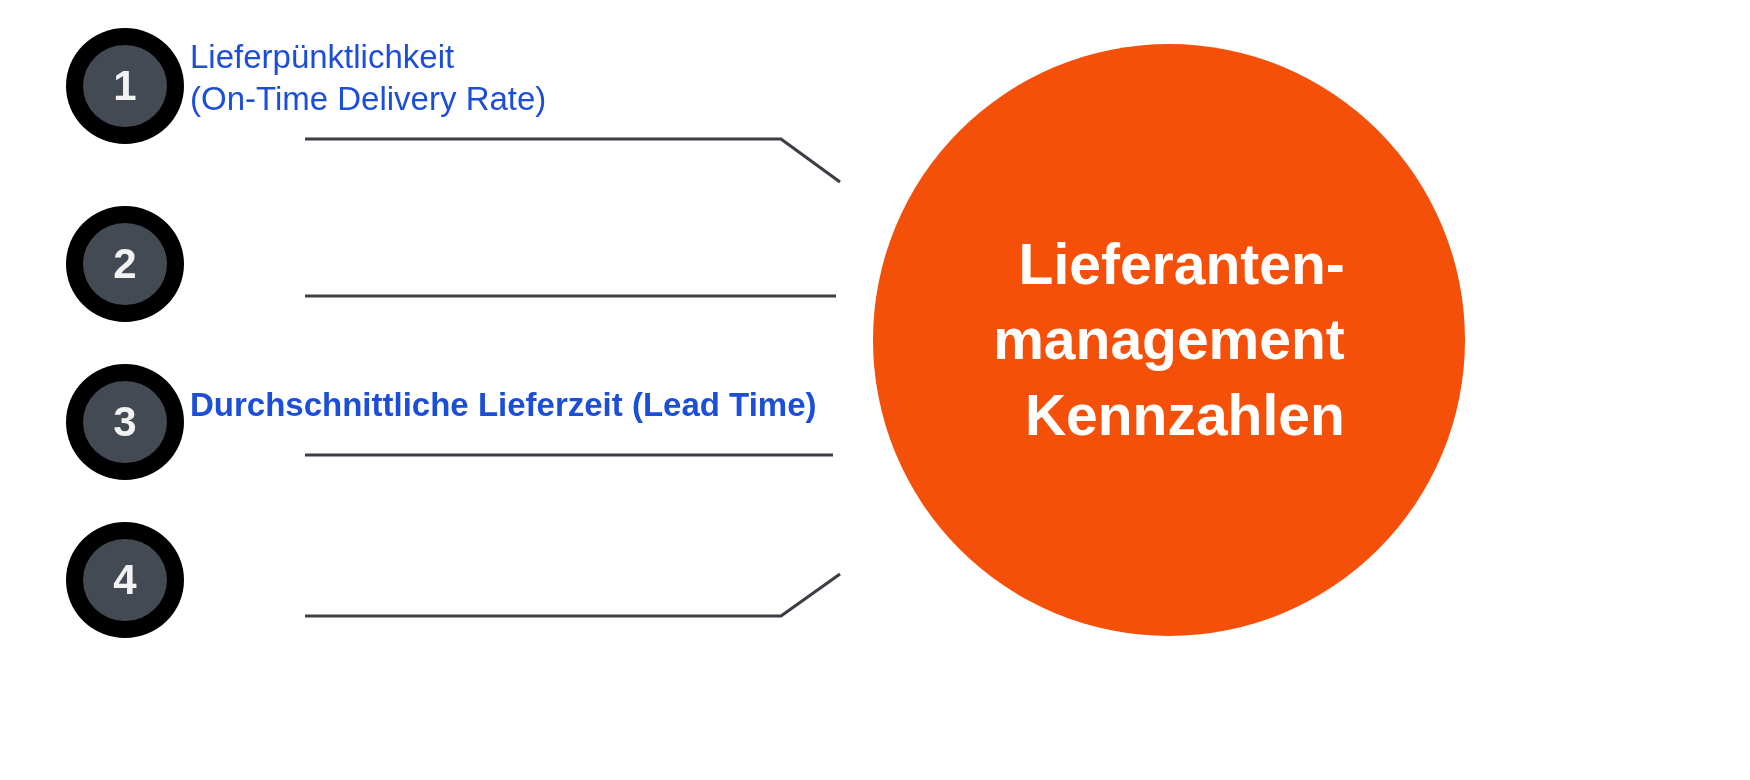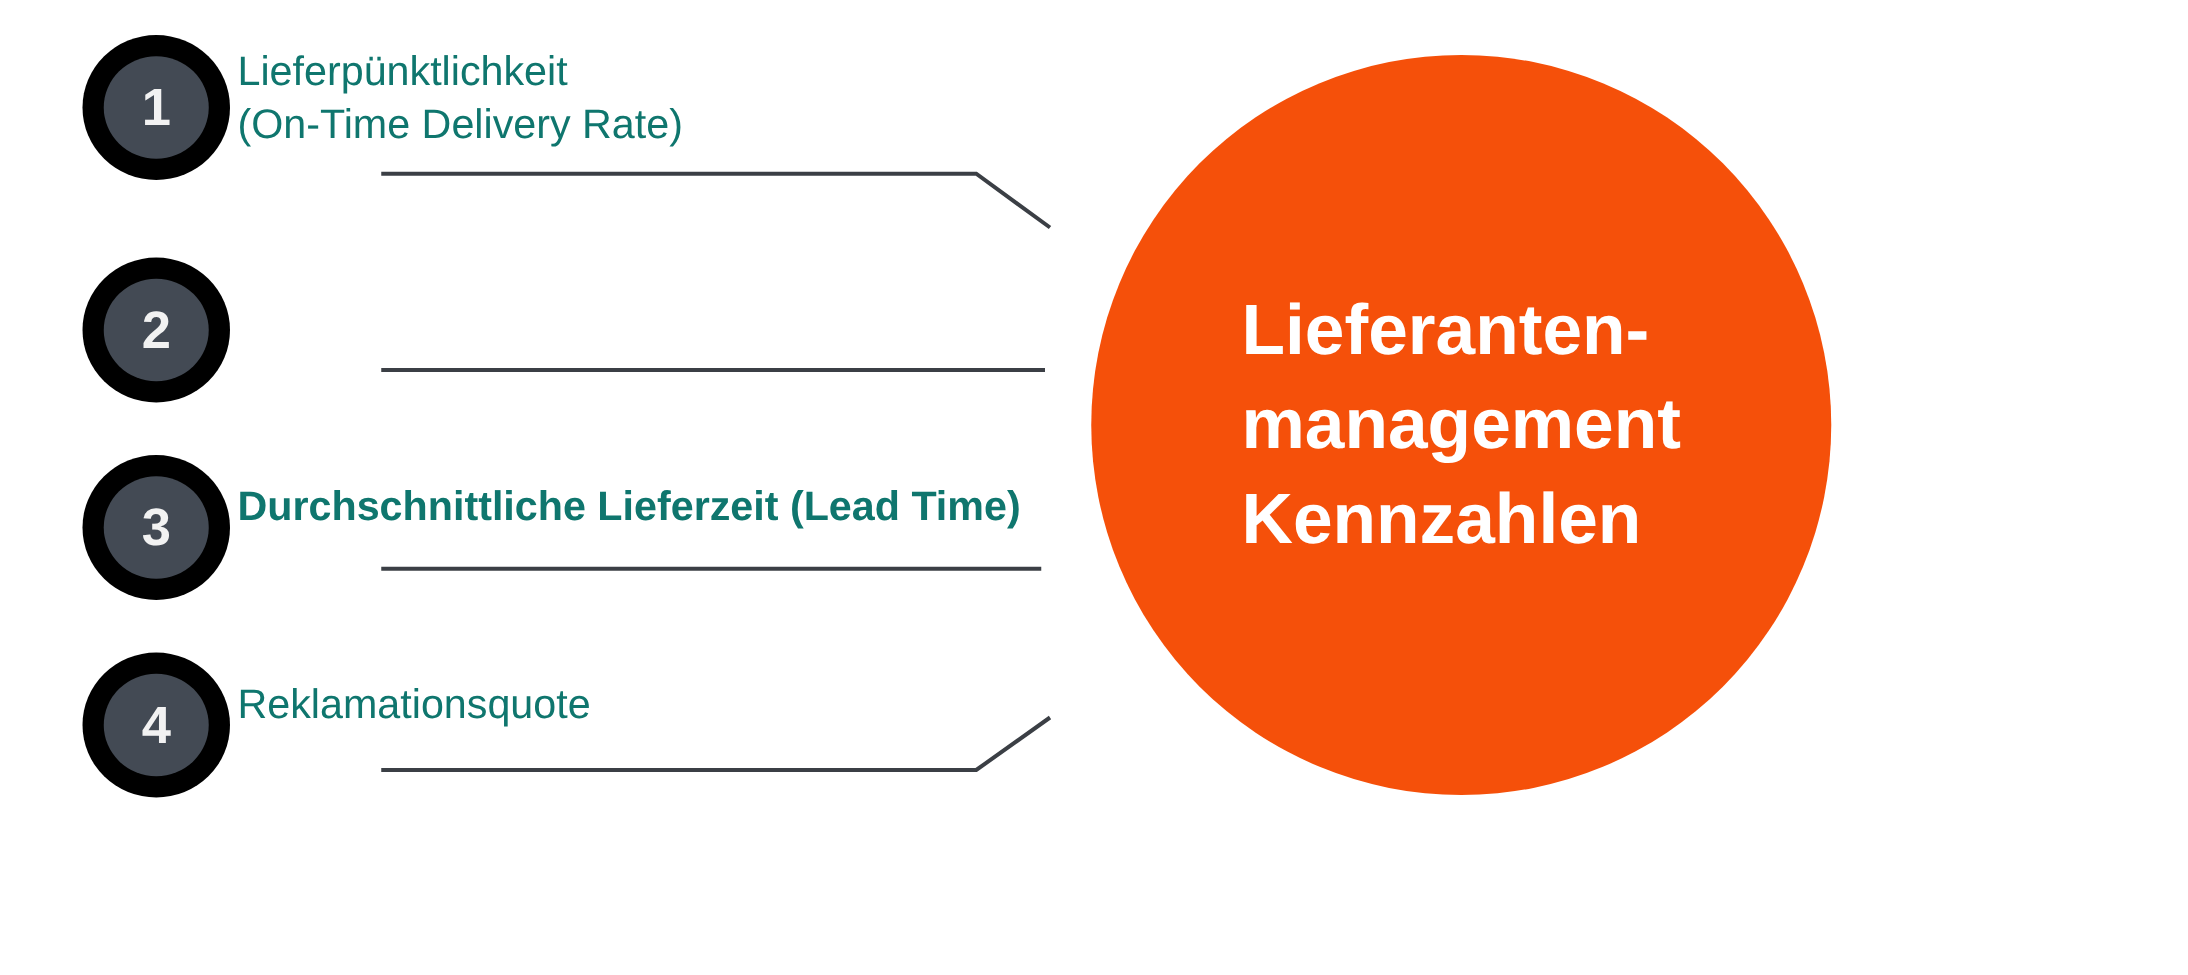--- a/index.html
+++ b/index.html
@@ -67,21 +67,21 @@
     font-size: 42px;
     font-weight: 700;
     line-height: 1;
     letter-spacing: 0px;
   }
 
   
   .item-label {
     position: absolute;
     left: 190px;
-    color: #0f766e;
+    color: #1d4ed8;
     font-family: "Liberation Sans", sans-serif;
     font-size: 33px;
     font-weight: 400;
     line-height: 1.28;
     white-space: pre-line;
   }
   .row-1 .item-label { top: 18px; }
   .row-2 .item-label { top: 30px; }
   .row-3 .item-label { top: 30px; font-weight: bold; }
   .row-4 .item-label { top: 30px; }
@@ -98,21 +98,21 @@
     display: flex;
     align-items: center;
     justify-content: center;
   }
   #center-label {
     color: #ffffff;
     font-family: "Liberation Sans", sans-serif;
     font-size: 57px;
     font-weight: 700;
     line-height: 1.32;
-    text-align: left;
+    text-align: right;
     white-space: pre-line;
     padding: 0 40px;
   }
 </style>
 </head>
 <body>
 
 <div id="canvas">
 
   <svg id="connector-layer" viewBox="0 0 1750 780" width="1750" height="780" xmlns="http://www.w3.org/2000/svg">
@@ -148,21 +148,20 @@
     </div>
     <div class="item-label">Durchschnittliche Lieferzeit (Lead Time)</div>
   </div>
 
   <div class="list-item row-4">
     <div class="badge">
       <div class="badge-inner">
         <span class="badge-number">4</span>
       </div>
     </div>
-    <div class="item-label">Reklamationsquote</div>
   </div>
 
   <div id="center-node">
     <div id="center-label">Lieferanten-
 management
 Kennzahlen</div>
   </div>
 
 </div>
 

